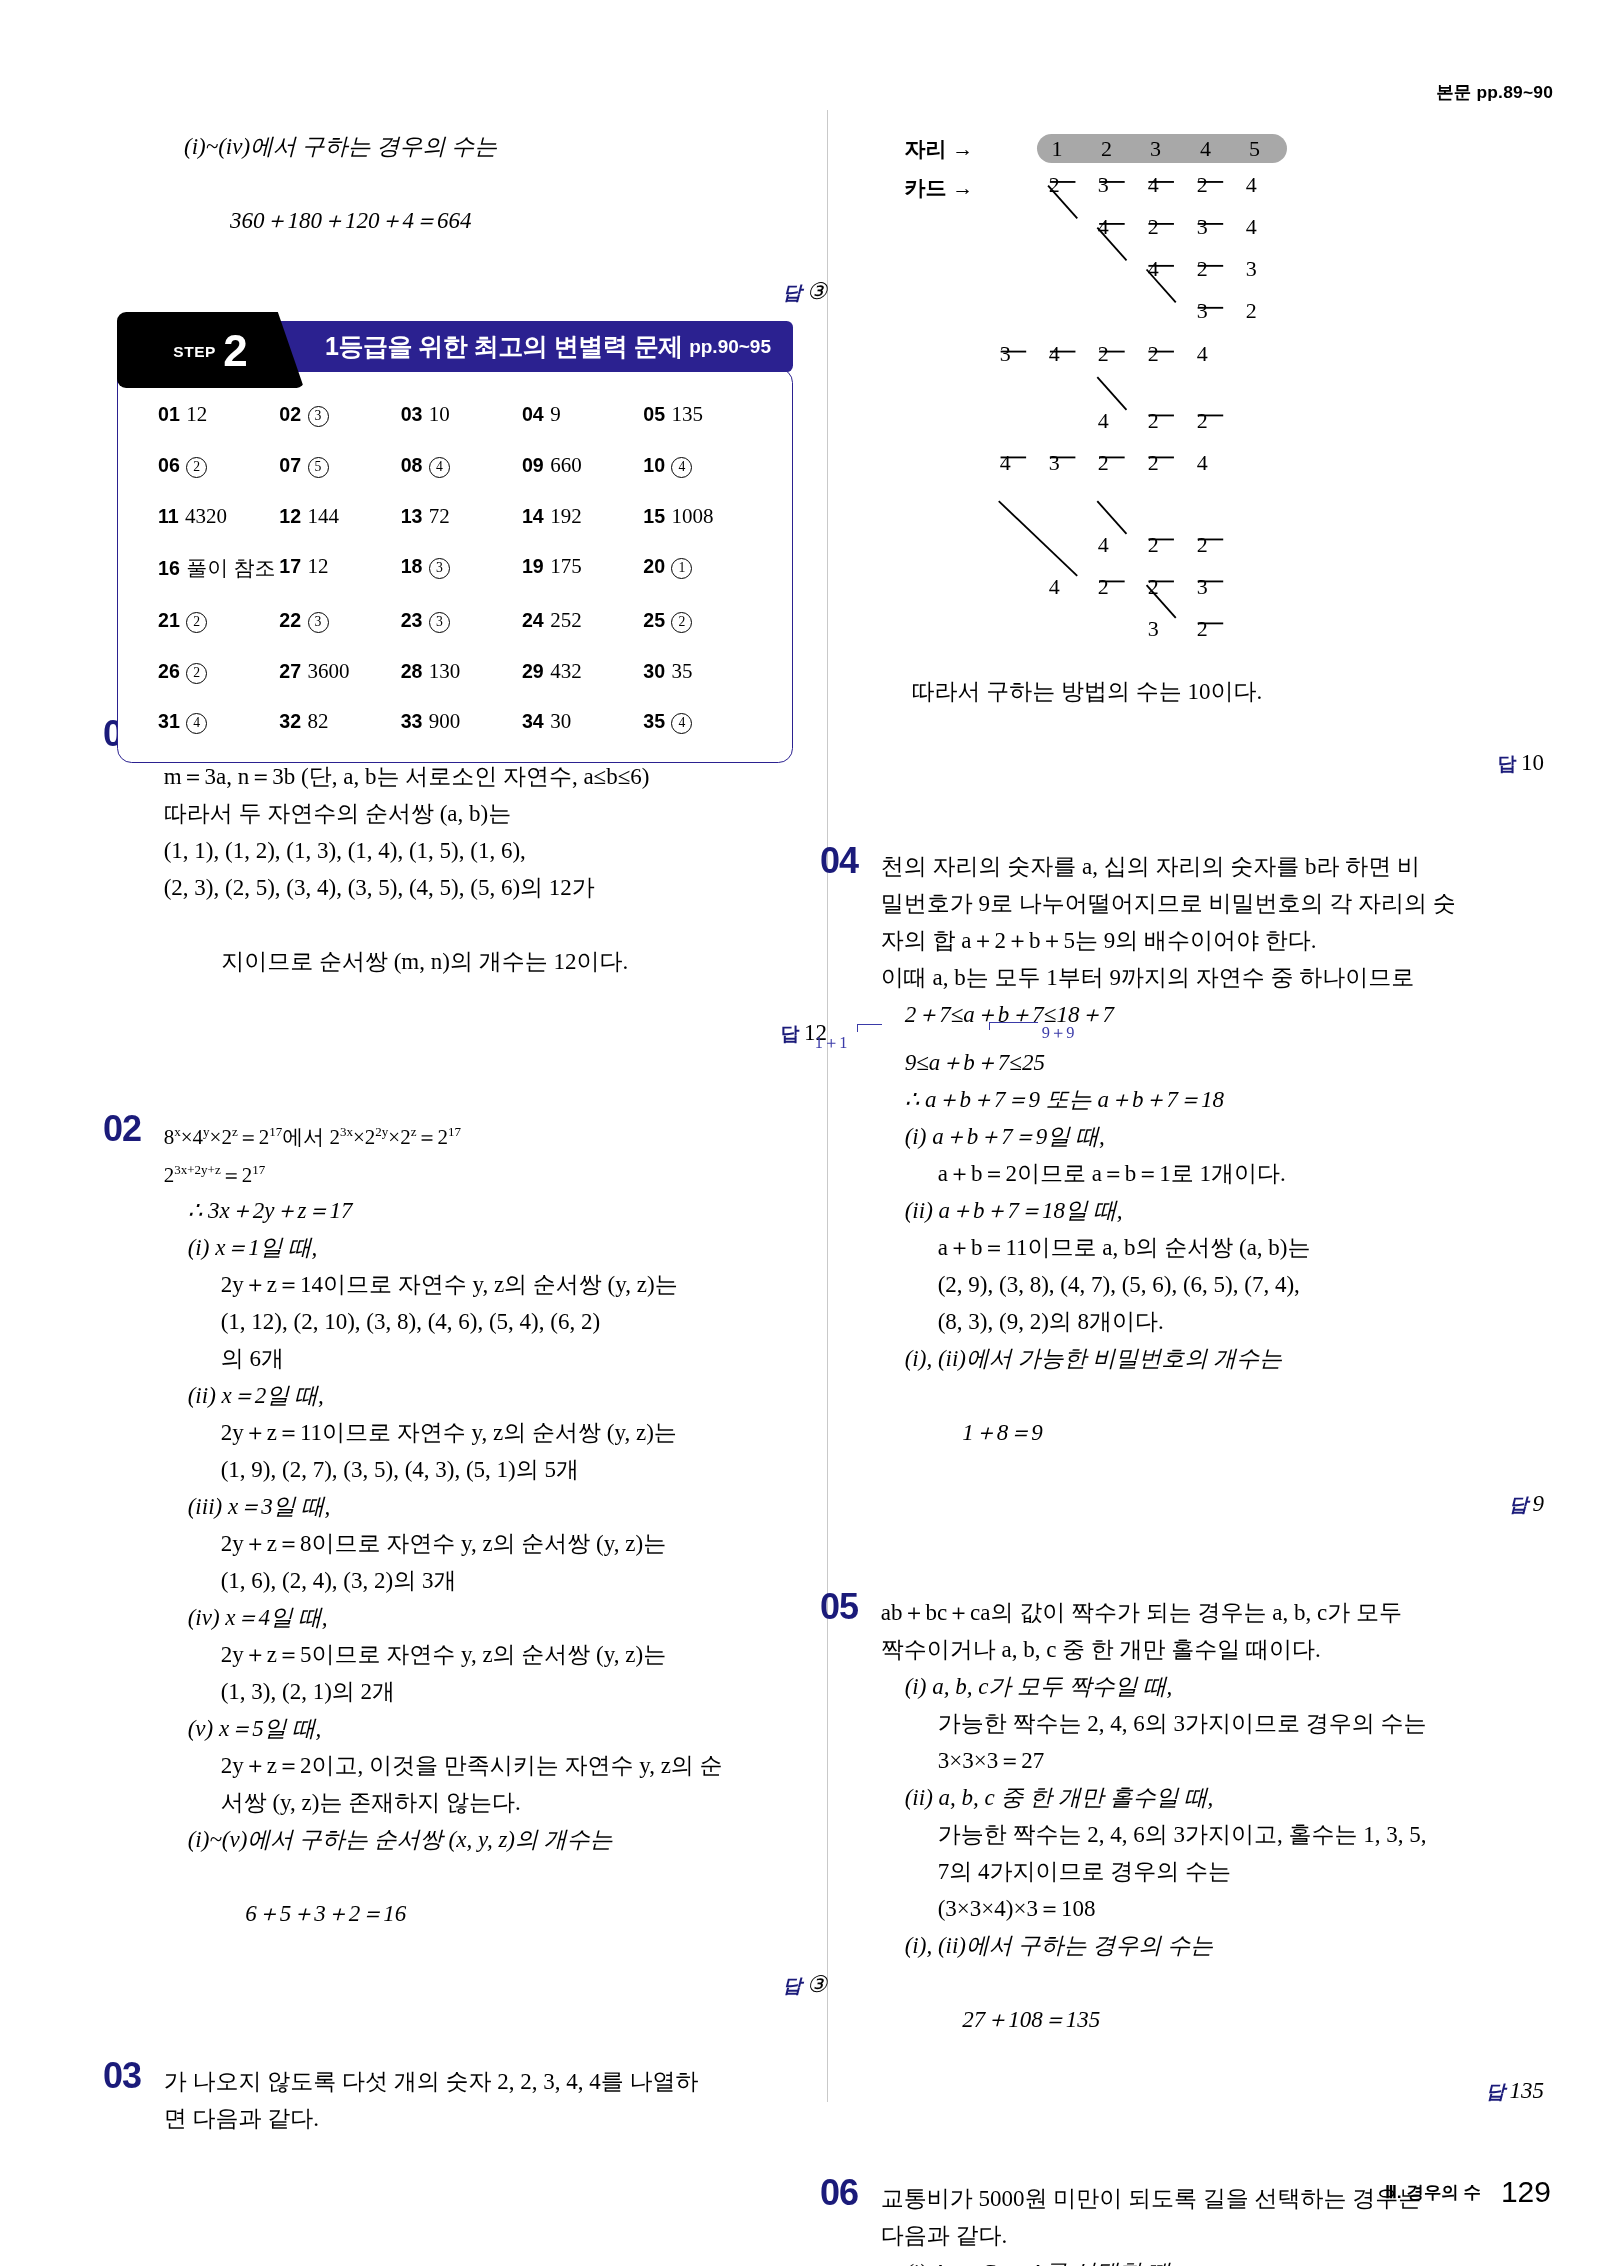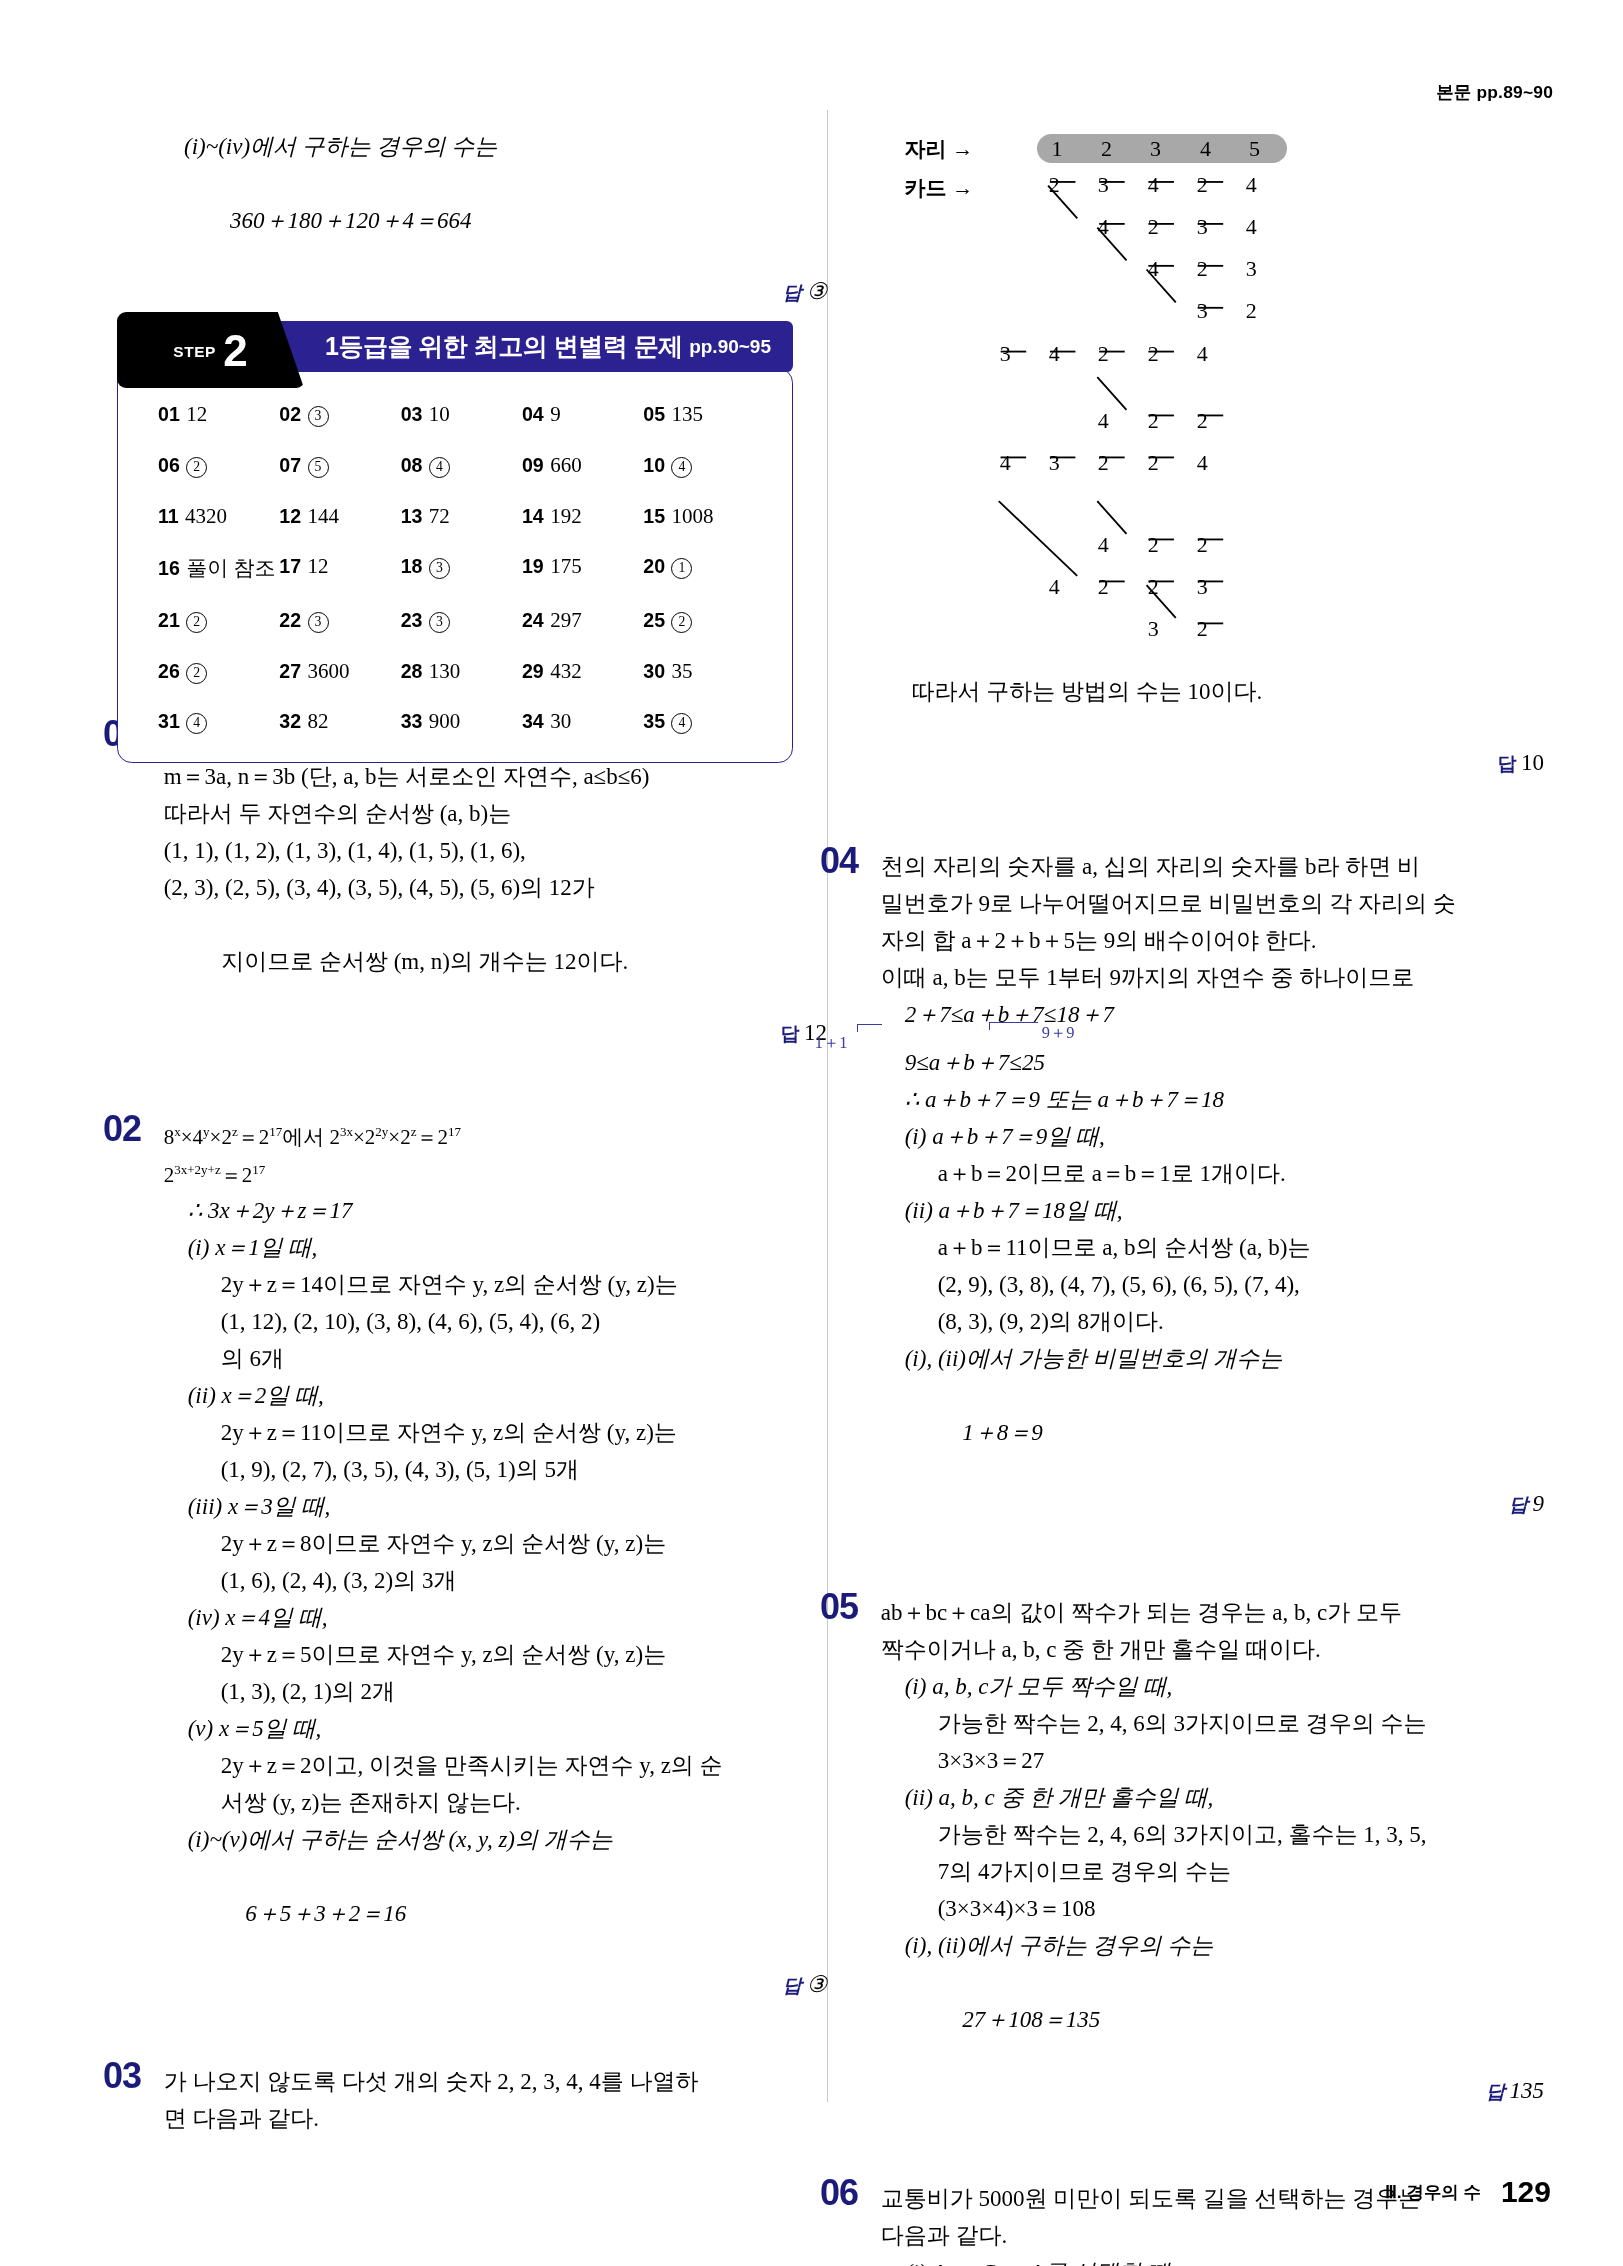--- a/index.html
+++ b/index.html
@@ -131,21 +131,21 @@
 
   
   .footer{
     position:absolute;right:73px;bottom:57px;
     display:flex;align-items:center;gap:20px;
   }
   .footer .chap{
     font-family:"Liberation Sans",sans-serif;font-weight:700;font-size:17.4px;
   }
   .footer .pg{
-    font-family:"Liberation Sans",sans-serif;font-weight:700;font-size:30px;
+    font-family:"Liberation Sans",sans-serif;font-weight:400;font-size:30px;
   }
   sup{font-size:.62em;vertical-align:super;}
 </style>
 </head>
 <body>
 
 <div class="page">
 
   <div class="hdr-ref">본문 pp.89~90</div>
 
@@ -250,21 +250,21 @@
           <div class="ans-cell"><span class="q">14</span><span>192</span></div>
           <div class="ans-cell"><span class="q">15</span><span>1008</span></div>
           <div class="ans-cell"><span class="q">16</span><span>풀이 참조</span></div>
           <div class="ans-cell"><span class="q">17</span><span>12</span></div>
           <div class="ans-cell"><span class="q">18</span><span class="circ">3</span></div>
           <div class="ans-cell"><span class="q">19</span><span>175</span></div>
           <div class="ans-cell"><span class="q">20</span><span class="circ">1</span></div>
           <div class="ans-cell"><span class="q">21</span><span class="circ">2</span></div>
           <div class="ans-cell"><span class="q">22</span><span class="circ">3</span></div>
           <div class="ans-cell"><span class="q">23</span><span class="circ">3</span></div>
-          <div class="ans-cell"><span class="q">24</span><span>297</span></div>
+          <div class="ans-cell"><span class="q">24</span><span>252</span></div>
           <div class="ans-cell"><span class="q">25</span><span class="circ">2</span></div>
           <div class="ans-cell"><span class="q">26</span><span class="circ">2</span></div>
           <div class="ans-cell"><span class="q">27</span><span>3600</span></div>
           <div class="ans-cell"><span class="q">28</span><span>130</span></div>
           <div class="ans-cell"><span class="q">29</span><span>432</span></div>
           <div class="ans-cell"><span class="q">30</span><span>35</span></div>
           <div class="ans-cell"><span class="q">31</span><span class="circ">4</span></div>
           <div class="ans-cell"><span class="q">32</span><span>82</span></div>
           <div class="ans-cell"><span class="q">33</span><span>900</span></div>
           <div class="ans-cell"><span class="q">34</span><span>30</span></div>

